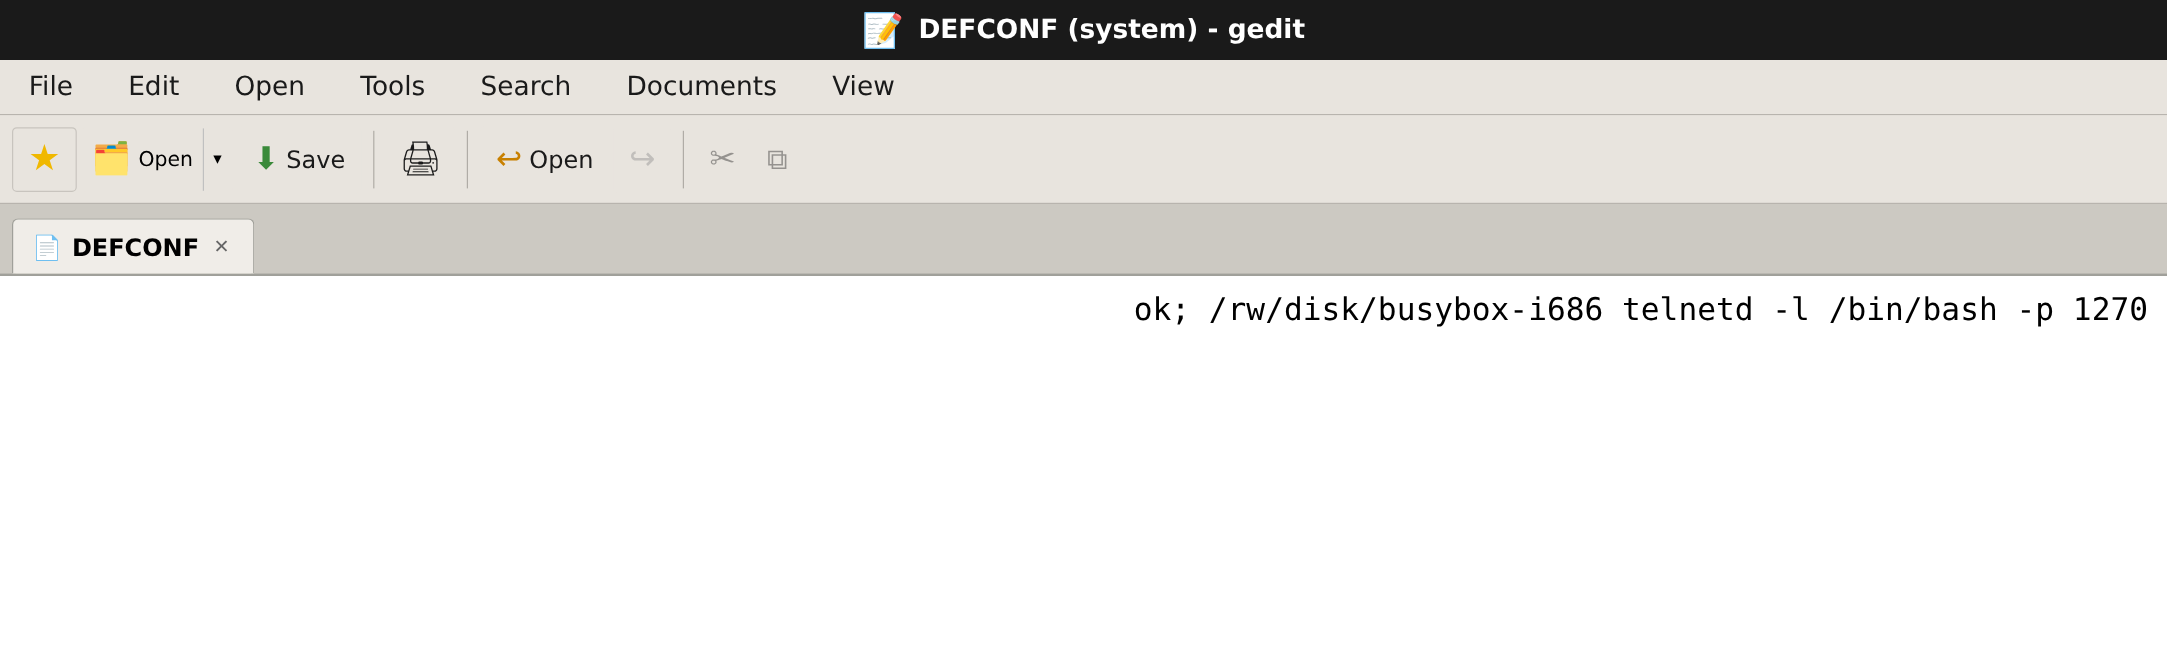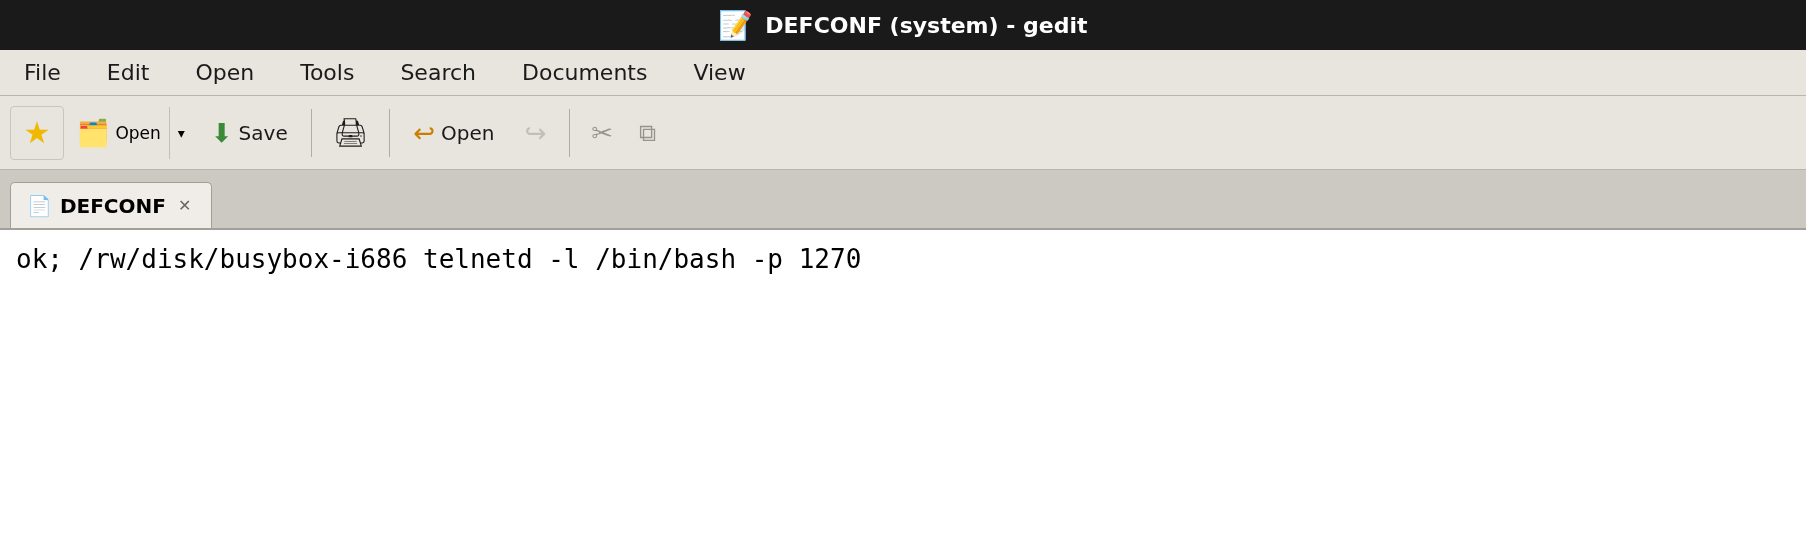--- a/index.html
+++ b/index.html
@@ -158,20 +158,21 @@
       background: white;
       flex: 1;
       padding: 14px 16px;
       font-family: 'DejaVu Sans Mono', 'Liberation Mono', 'Courier New', monospace;
       font-size: 26px;
       color: #000;
       min-height: 328px;
       display: flex;
       align-items: flex-start;
       border-top: none;
+      text-align: right;
     }
     .editor-content {
       outline: none;
       width: 100%;
     }
 
     
     .icon-star {
       display: inline-block;
       color: #f0b800;

